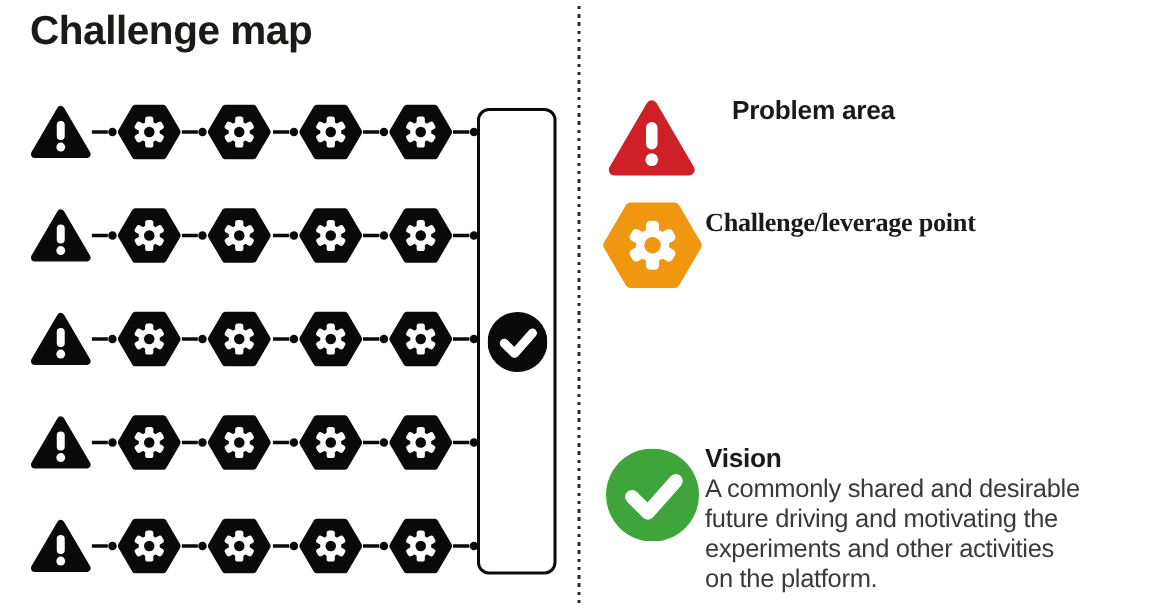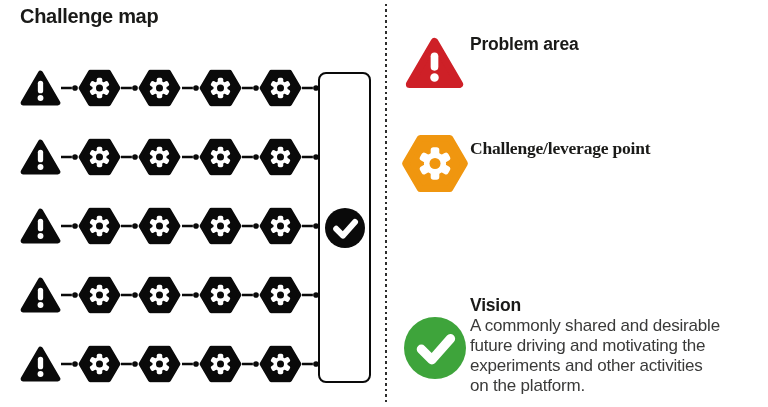--- a/index.html
+++ b/index.html
@@ -3,21 +3,21 @@
 <meta charset="utf-8">
 <style>
   html,body{margin:0;padding:0;background:#fff;}
   body{
     width:768px;height:407px;position:relative;overflow:hidden;
     font-family:"Liberation Sans",sans-serif;
     -webkit-font-smoothing:antialiased;
   }
   .page-title{
     position:absolute;left:20px;top:5px;margin:0;
-    font-size:20px;font-weight:bold;letter-spacing:-0.3px;
+    font-size:27px;font-weight:bold;letter-spacing:-0.3px;
     color:var(--title-text,#1a1a18);
   }
   
   .map-rows{
     position:absolute;left:20px;top:68px;width:299px;height:316px;
     display:flex;flex-direction:column;justify-content:space-between;
   }
   .map-row{
     display:flex;align-items:center;justify-content:space-between;height:40px;
   }
@@ -51,23 +51,23 @@
   .leg-check{width:62px;height:62px;color:var(--vision-green,#3EA43B);margin-top:4px;}
   .legend-text{width:300px;}
   .legend-title{
     margin:0;font-size:17.5px;line-height:20px;font-weight:bold;
     color:var(--title-text,#1d1d1b);letter-spacing:-0.2px;
   }
   .legend-desc{
     margin:1px 0 0;font-size:17px;line-height:20px;
     color:var(--body-text,#3a3a39);white-space:pre-line;letter-spacing:-0.2px;
   }
-  .li-problem{top:34px;}
+  .li-problem{top:63px;gap:18px;}
   .li-challenge{top:138px;font-family:Liberation Serif, serif;}
-  .li-vision{top:295px;align-items:center;}
+  .li-vision{top:295px;}
 </style>
 </head>
 <body>
 
 <svg width="0" height="0" style="position:absolute" aria-hidden="true">
   <defs>
     <symbol id="sym-warn" viewBox="0 0 100 88">
       <path d="M50 8 L92 80 L8 80 Z" fill="currentColor" stroke="currentColor" stroke-width="13" stroke-linejoin="round"></path>
       <rect x="43.5" y="26" width="13" height="31" rx="6.5" fill="#fff"></rect>
       <circle cx="50" cy="68.5" r="7.2" fill="#fff"></circle>

